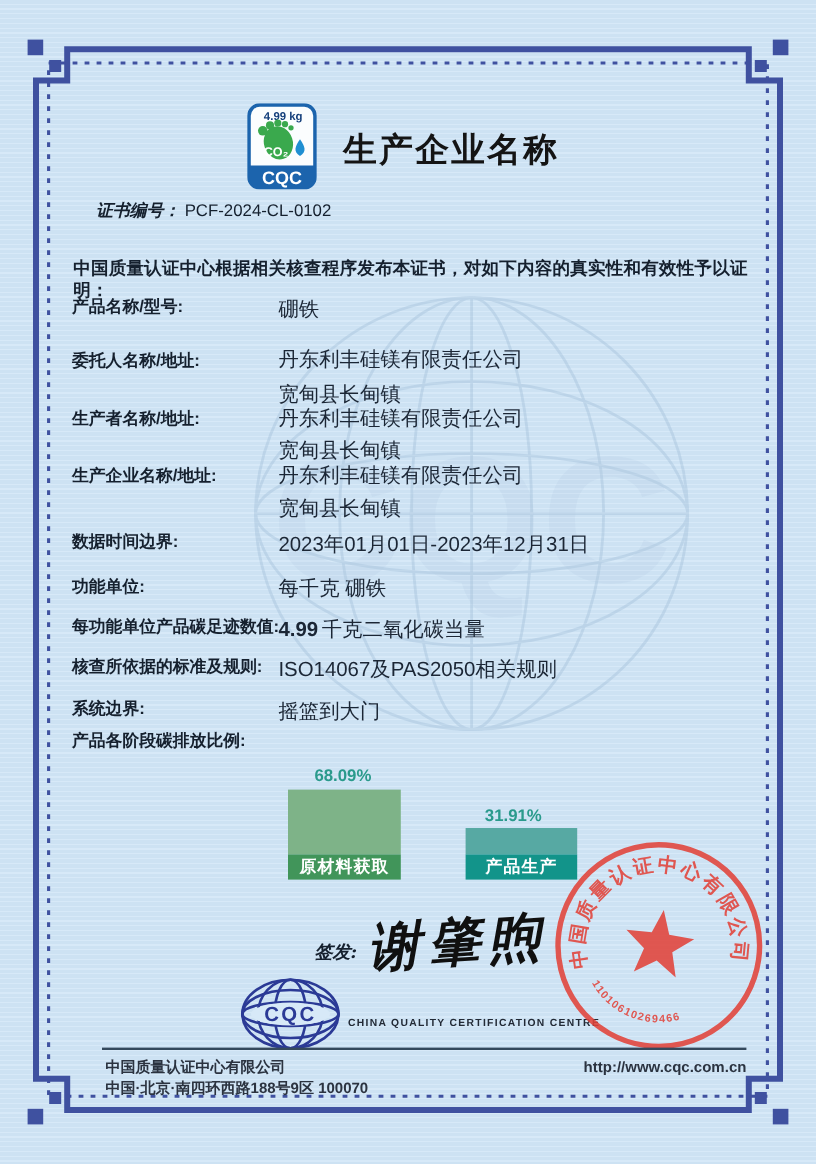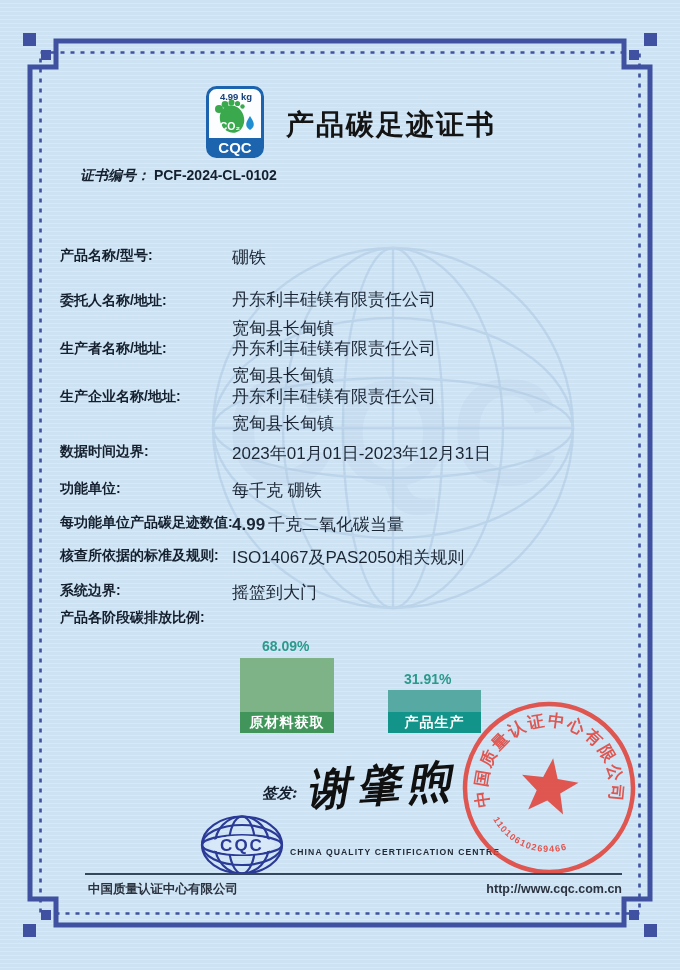--- a/index.html
+++ b/index.html
@@ -7,21 +7,21 @@
     position:relative;width:680px;height:970px;overflow:hidden;
     background:repeating-linear-gradient(180deg,#cde2f3 0px,#cde2f3 3px,#d7e9f8 3px,#d7e9f8 4px);
     font-family:"Liberation Sans", sans-serif;color:#1c2430;
   }
   .abs{position:absolute;}
   .kaiti{font-family:"DejaVu Serif", serif;font-style:italic;font-weight:bold;}
   
   #cert-title{font-size:28px;font-weight:bold;letter-spacing:2px;color:#141414;}
   .cert-no-row{font-size:14px;color:#15202e;}
   .date-label{font-size:13.5px;color:#15202e;}
-  .date-value{font-size:14px;font-weight:bold;color:#15202e;}
+  .date-value{font-size:14px;font-weight:normal;color:#15202e;}
   
   #intro{font-size:14.6px;font-weight:600;color:#15202e;letter-spacing:.2px;}
   .f-label{position:absolute;left:60px;font-size:14px;font-weight:bold;color:#15202e;white-space:nowrap;}
   .f-value{position:absolute;left:232px;font-size:17px;color:#1b2635;white-space:nowrap;}
   .f-value .strong{font-weight:bold;margin-right:3px;}
   
   .bar{position:absolute;display:flex;flex-direction:column;}
   .bar-body{flex:1;}
   .bar-band{height:21px;display:flex;align-items:center;justify-content:center;
     color:#ffffff;font-size:14px;font-weight:bold;letter-spacing:1px;}
@@ -80,27 +80,28 @@
       <circle cx="19" cy="18.5" r="3.4" fill="#3aa94d"></circle>
       <circle cx="25.5" cy="16.5" r="3" fill="#3aa94d"></circle>
       <circle cx="31.5" cy="17.5" r="2.6" fill="#3aa94d"></circle>
       <circle cx="36.5" cy="20.5" r="2.2" fill="#3aa94d"></circle>
       <text x="24" y="44" text-anchor="middle" font-size="10.5" font-weight="bold" fill="#ffffff" font-family="Liberation Sans, sans-serif">CO₂</text>
       <path d="M44,30 C40,36 38,40 44,44 C50,40 48,36 44,30 Z" fill="#1f8fd2"></path>
     </g>
     <path d="M2,52 h54 v10 a9,9 0 0 1 -9,9 h-36 a9,9 0 0 1 -9,-9 Z" fill="#1c64ad"></path>
     <text x="29" y="67" text-anchor="middle" font-size="15" font-weight="bold" fill="#ffffff" font-family="Liberation Sans, sans-serif">CQC</text>
   </svg>
-  <div id="cert-title" class="abs" style="left:286px;top:106px;">产品碳足迹证书</div>
+  <div id="cert-title" class="abs" style="left:286px;top:106px;">生产企业名称</div>
 
   <div class="abs cert-no-row" style="left:80px;top:167px;">
     <span class="kaiti">证书编号：</span>
     <span class="date-value">PCF-2024-CL-0102</span>
   </div>
 
+  <div id="intro" class="abs" style="left:61px;top:214px;width:568px;">中国质量认证中心根据相关核查程序发布本证书，对如下内容的真实性和有效性予以证明：</div>
 
   <div>
     <div class="f-label" style="top:247px">产品名称/型号:</div>
     <div class="f-value" style="top:246px">硼铁</div>
 
     <div class="f-label" style="top:292px">委托人名称/地址:</div>
     <div class="f-value" style="top:288px">丹东利丰硅镁有限责任公司</div>
     <div class="f-value" style="top:317px">宽甸县长甸镇</div>
 
     <div class="f-label" style="top:340px">生产者名称/地址:</div>
@@ -171,18 +172,19 @@
       <path id="sealBottom" d="M -54.3 33.9 A 64 64 0 0 0 54.3 33.9" fill="none"></path>
       <text font-size="9" font-weight="bold" fill="#e2433a" letter-spacing="1.2" font-family="Liberation Sans, sans-serif">
         <textPath href="#sealBottom" startOffset="6">11010610269466</textPath>
       </text>
     </g>
   </svg>
 
   <div id="footer-rule" class="abs" style="left:85px;top:873px;width:537px;"></div>
   <div class="abs foot-txt" style="left:88px;top:880px;">
     <div>中国质量认证中心有限公司</div>
+    <div>中国·北京·南四环西路188号9区  100070</div>
   </div>
   <div class="abs foot-txt right" style="left:402px;top:880px;width:220px;">
     <div>http://www.cqc.com.cn</div>
   </div>
 
 </div>
 
 </body></html>

